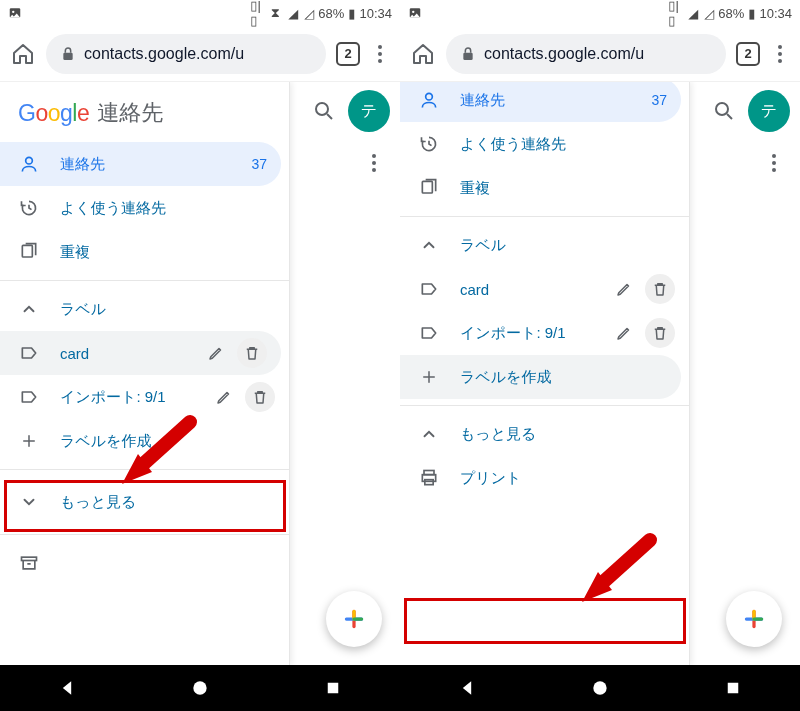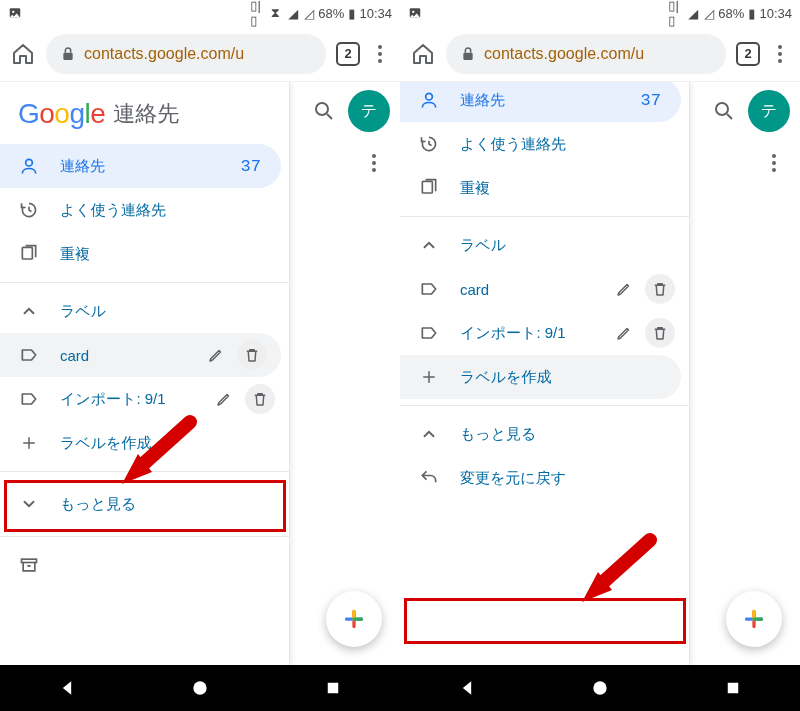--- a/index.html
+++ b/index.html
@@ -54,21 +54,21 @@
     border-radius: 20px;
     display:flex;
     align-items:center;
     padding:0 14px;
     gap:8px;
     color:#5f6368;
     font-size:16px;
     overflow:hidden;
   }
   .lock-ico { width:16px; height:16px; color:#5f6368; flex-shrink:0;}
-  .omnitext { flex:1; white-space:nowrap; overflow:hidden; color:#a16207;}
+  .omnitext { flex:1; white-space:nowrap; overflow:hidden; color:#0f172a;}
   .tab-square {
     width:24px; height:24px;
     border:2px solid #4a4a4a;
     border-radius:5px;
     display:flex; align-items:center; justify-content:center;
     font-size:13px; font-weight:600; color:#333;
   }
   .kebab { width:20px; display:flex; flex-direction:column; align-items:center; gap:3px; }
   .kebab span { width:4px; height:4px; border-radius:50%; background:#5f6368; }
 
@@ -114,21 +114,21 @@
     color:#fff;
     display:flex; align-items:center; justify-content:center;
     font-size:16px;
   }
   .mini-kebab { margin-top:14px; margin-right:16px; float:right;}
 
   .logo-row {
     display:flex; align-items:center; gap:8px;
     padding: 8px 18px 14px 18px;
   }
-  .glogo { font-size:28px; font-weight:500; letter-spacing:-0.5px; }
+  .glogo { font-size:23px; font-weight:500; letter-spacing:-0.5px; }
   .gb { color:#4285F4; } .gr { color:#EA4335; } .gy { color:#FBBC05; } .gg { color:#34A853; }
   .apptitle { font-size:22px; color:#5f6368; }
 
   .nav-item {
     height:44px;
     display:flex;
     align-items:center;
     padding: 0 14px 0 18px;
     gap:20px;
     color:#0369a1;
@@ -148,21 +148,21 @@
     margin-right:8px;
   }
   .nav-item.create-hover {
     background:#f1f3f4;
     border-radius:0 22px 22px 0;
     margin-right:8px;
   }
   .nav-ico { width:22px; height:22px; color:#5f6368; flex-shrink:0; display:flex; align-items:center; justify-content:center;}
   .nav-item.selected .nav-ico { color:#1a73e8; }
   .nav-text { flex:1; }
-  .nav-count { font-size:17px; margin-right:6px;font-family:Liberation Mono, monospace; }
+  .nav-count { font-size:14px; margin-right:0; }
   .nav-actions { display:flex; gap:6px; }
   .act-btn {
     width:30px; height:30px; border-radius:50%;
     display:flex; align-items:center; justify-content:center;
     color:#5f6368;
   }
   .act-btn.bg { background:#efefef; }
 
   .divider { height:1px; background:#e6e6e6; margin:6px 0; }
 
@@ -659,24 +659,24 @@
           <span class="nav-ico">
               <svg width="18" height="18" viewBox="0 0 24 24">
                 <use href="#i-chev-up"></use>
               </svg>
             </span>
           <span class="nav-text">もっと見る</span>
         </div>
         <div class="nav-item">
           <span class="nav-ico">
               <svg width="20" height="20" viewBox="0 0 24 24">
-                <use href="#i-undo"></use>
-              </svg>
-            </span>
-          <span class="nav-text">変更を元に戻す</span>
+                <use href="#i-print"></use>
+              </svg>
+            </span>
+          <span class="nav-text">プリント</span>
         </div>
       </div>
 
       <div class="highlight-box" style="left:4px; top:516px; width:282px; height:46px;"></div>
 
       <svg class="arrow" style="left:170px; top:448px;" width="90" height="80" viewBox="0 0 90 80">
         <path d="M80 10 L30 55" stroke="#d40000" stroke-width="14" stroke-linecap="round"></path>
         <path d="M12 72 L42 60 L28 42 Z" fill="#d40000"></path>
       </svg>
 

